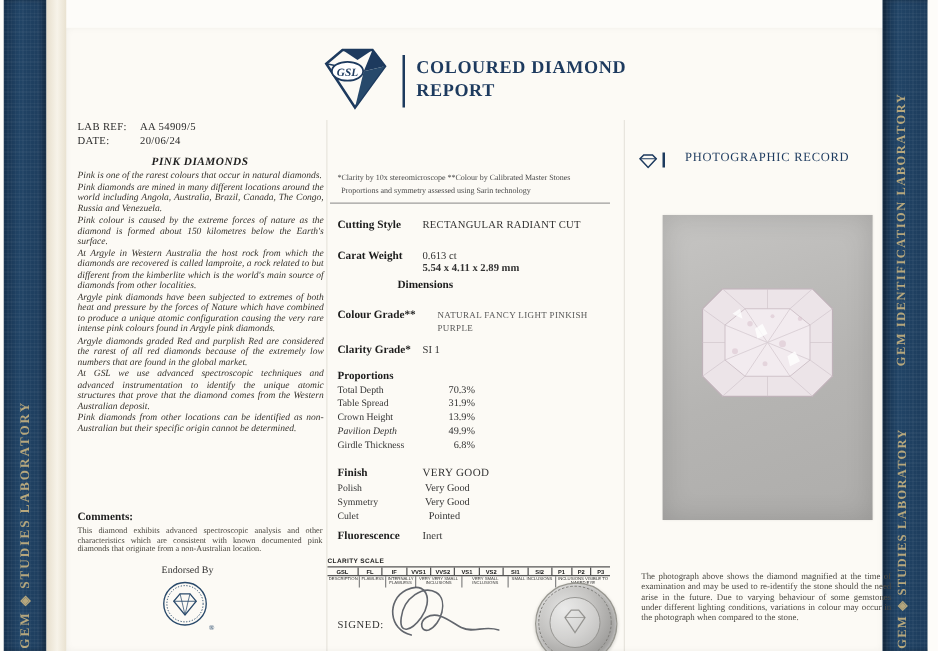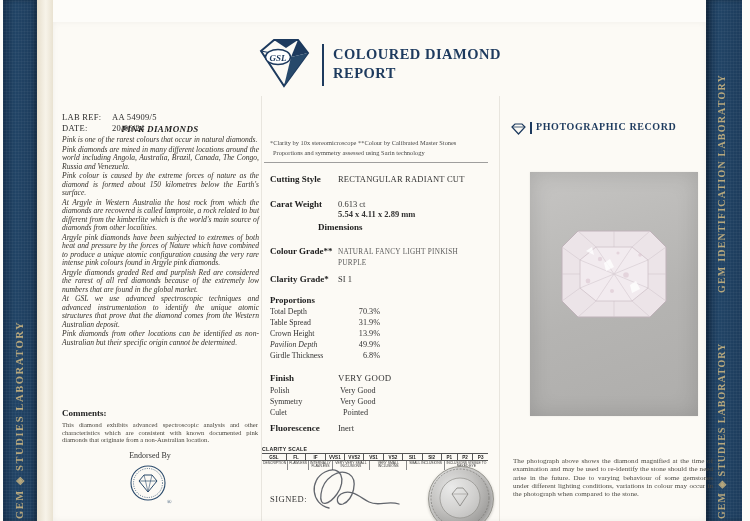--- a/index.html
+++ b/index.html
@@ -15,46 +15,46 @@
          linear-gradient(90deg,#16314e,#214466 35%,#1d3c5c);}
   .vtext{position:absolute;transform:rotate(-90deg);transform-origin:0 0;white-space:nowrap;
          font-family:"Liberation Serif",serif;font-weight:bold;color:#b6a77d;}
   .gap{position:absolute;top:0;bottom:0;background:linear-gradient(90deg,#e7dfcd,#f7f3e9 55%,#e9e2d1);}
   .paper{position:absolute;background:#fcfaf5;box-shadow:0 0 6px rgba(0,0,0,.05) inset;}
   .fold{position:absolute;width:1px;background:rgba(90,80,60,.12);}
   
   .title{color:#1d3a5e;font-weight:bold;letter-spacing:.5px;font-size:14.5px;}
   .hdr-divider{background:#1d3a5e;}
   
-  .meta{font-size:8.5px;color:#2c2c2c;letter-spacing:.3px;margin-top:16px;}
+  .meta{font-size:8.5px;color:#2c2c2c;letter-spacing:.3px;}
   .pink-head{font-size:9px;font-weight:bold;font-style:italic;letter-spacing:.4px;color:#1f1f1f;text-align:center;}
   .paras{font-size:7.6px;font-style:italic;line-height:8.5px;text-align:justify;color:#35322c;}
   .paras p{margin:0 0 1px 0;}
   .comments-label{font-size:9px;font-weight:bold;color:#1f1f1f;}
   .comments-text{font-size:6.6px;line-height:7.5px;text-align:justify;color:#4a473f;}
   .endorsed{font-size:8px;color:#333;text-align:center;}
   
   .footnote{font-size:6.4px;color:#4a4a4a;}
   .rule{background:#6d6d6d;opacity:.65;}
   .f-label{font-size:9px;font-weight:bold;color:#1d1d1d;}
   .f-value{font-size:8.5px;color:#333;}
-  .f-value-caps{font-size:7.2px;letter-spacing:.3px;color:#5a5a5a;}
+  .f-value-caps{font-size:7.2px;letter-spacing:.3px;color:#5a5a5a;margin-left:12px;}
   .p-label{font-size:7.8px;color:#333;}
   .p-value{font-size:8.2px;color:#333;text-align:right;width:44px;}
   .clarity{font-family:"Liberation Sans",sans-serif;color:#222;}
   .clarity-title{font-size:5.2px;font-weight:bold;letter-spacing:.3px;}
   .clarity-row{display:flex;border-top:1px solid #555;border-bottom:1px solid #555;margin-top:1px;}
   .clarity-cell{font-size:4.6px;font-weight:bold;text-align:center;border-right:1px solid #555;padding:.5px 0;}
   .clarity-cell:last-child{border-right:none;}
   .desc-row{display:flex;}
   .desc-cell{font-size:3.4px;line-height:1.1;text-align:center;border-right:1px solid #888;padding:.5px 1px 1px;color:#333;}
   .desc-cell:last-child{border-right:none;}
   .signed{font-size:8.5px;letter-spacing:.5px;color:#333;}
   
-  .photo-head{font-size:10px;font-weight:bold;color:#1d3a5e;letter-spacing:.6px;}
+  .photo-head{font-size:10px;font-weight:normal;color:#1d3a5e;letter-spacing:.6px;margin-left:12px;}
   .photo{background:linear-gradient(160deg,#c6c5c3,#b5b4b2 55%,#aeadab);
          box-shadow:inset 0 0 22px rgba(0,0,0,.14), 0 0 2px rgba(0,0,0,.08);}
   .caption{font-size:7.1px;line-height:8.3px;text-align:justify;color:#4c4a43;}
   .silver-seal{border-radius:50%;
     background:radial-gradient(circle at 35% 32%, #e3e3e2 0%, #c4c3c1 38%, #a2a19f 68%, #8d8c8a 100%);
     border:1px solid #97968f;box-shadow:inset 0 0 4px rgba(255,255,255,.6), 0 1px 3px rgba(0,0,0,.2);}
 </style>
 </head>
 <body>
 

